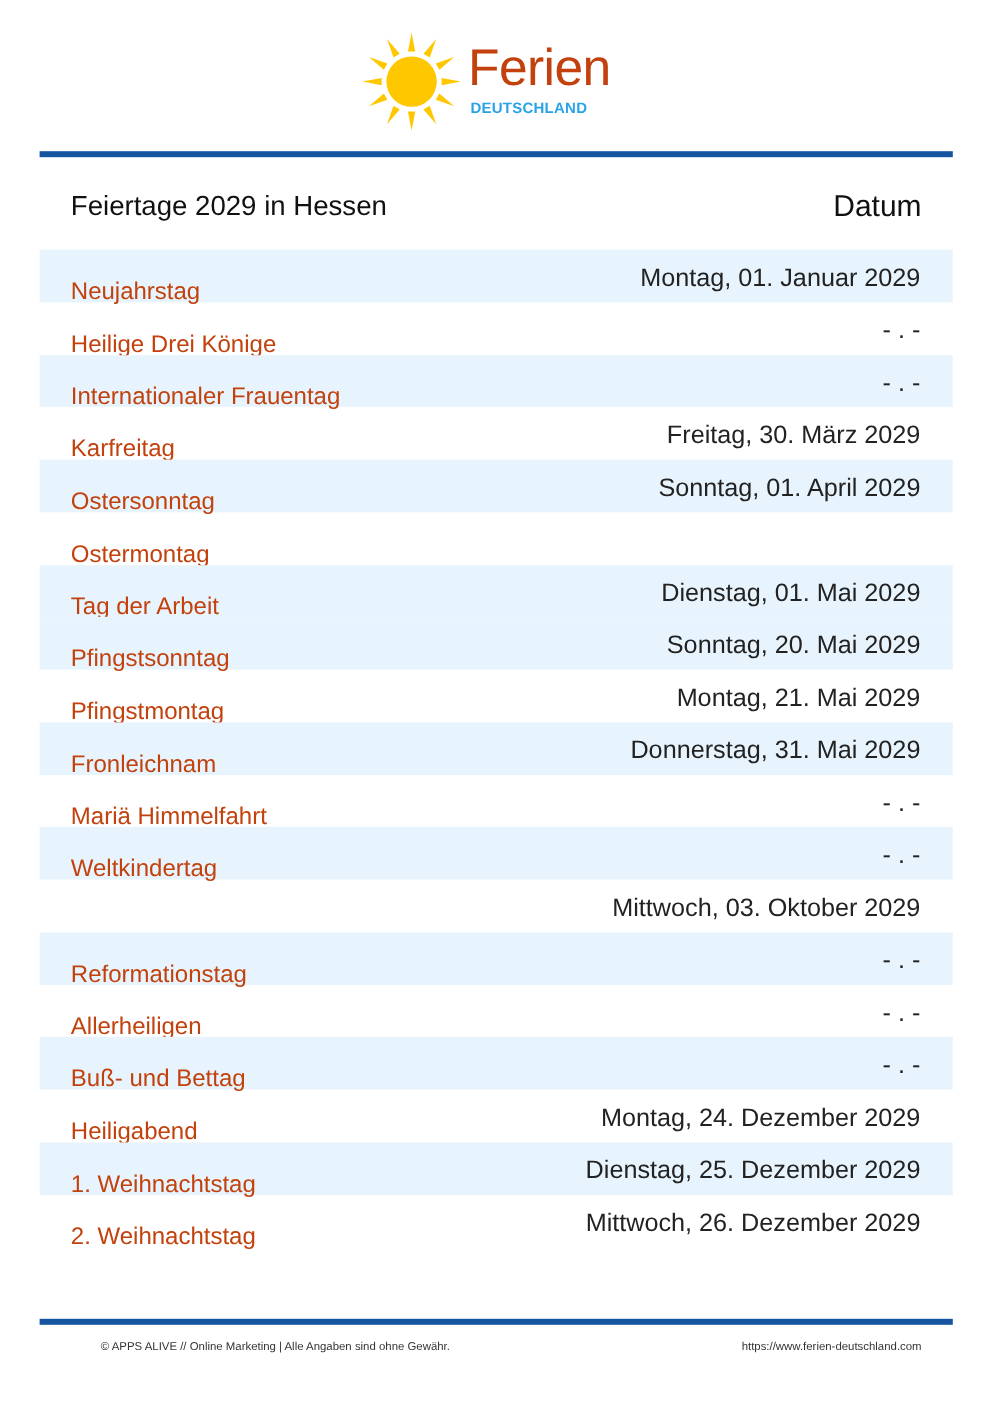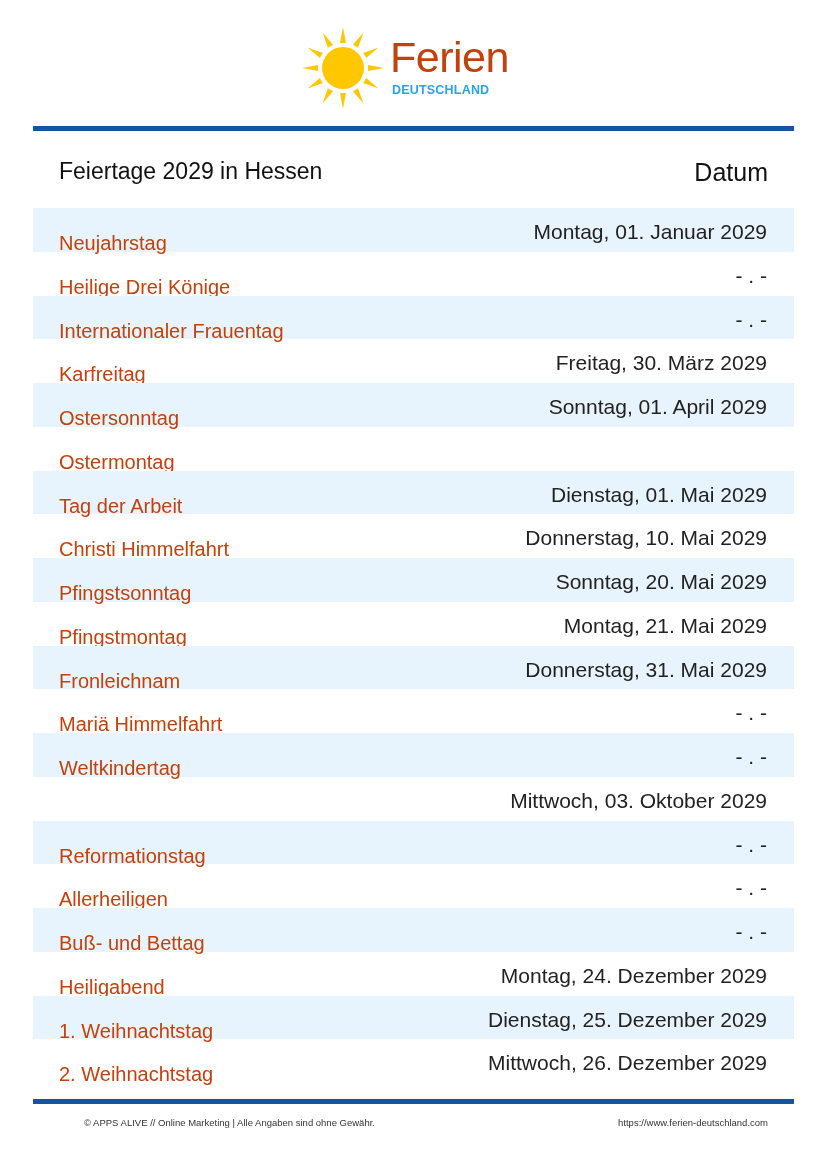--- a/index.html
+++ b/index.html
@@ -81,24 +81,20 @@
       <span class="name">Ostersonntag</span>
       <span class="date">Sonntag, 01. April 2029</span>
     </div>
     <div class="row">
       <span class="name">Ostermontag</span>
     </div>
     <div class="row shaded">
       <span class="name">Tag der Arbeit</span>
       <span class="date">Dienstag, 01. Mai 2029</span>
     </div>
-    <div class="row">
-      <span class="name">Christi Himmelfahrt</span>
-      <span class="date">Donnerstag, 10. Mai 2029</span>
-    </div>
     <div class="row shaded">
       <span class="name">Pfingstsonntag</span>
       <span class="date">Sonntag, 20. Mai 2029</span>
     </div>
     <div class="row">
       <span class="name">Pfingstmontag</span>
       <span class="date">Montag, 21. Mai 2029</span>
     </div>
     <div class="row shaded">
       <span class="name">Fronleichnam</span>

